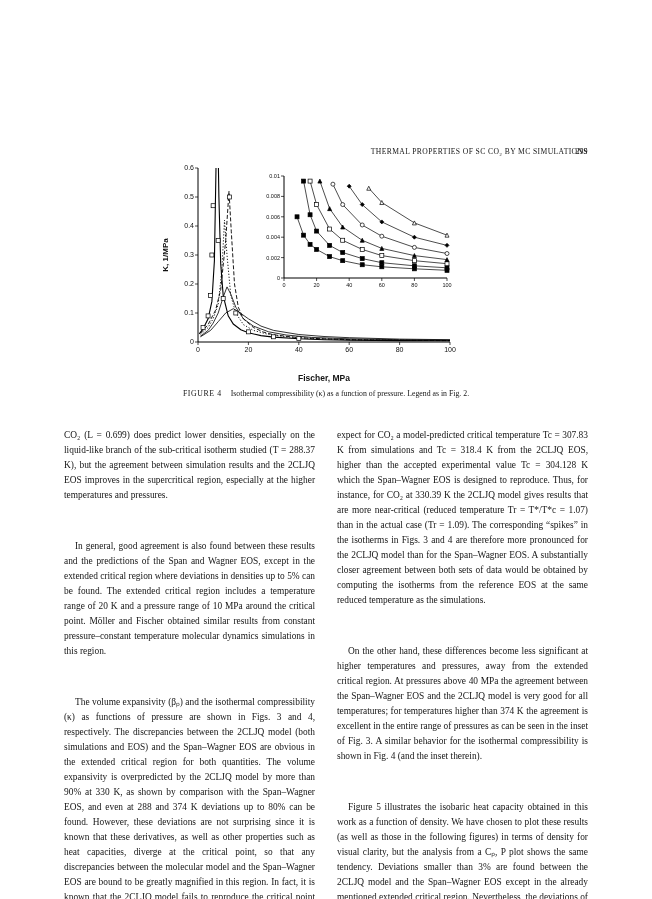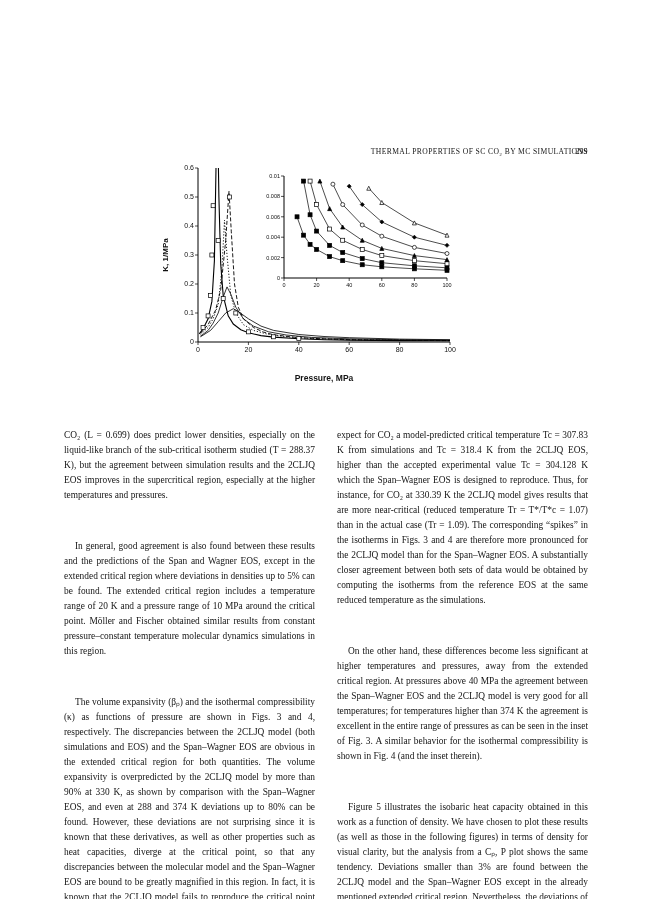--- a/index.html
+++ b/index.html
@@ -169,23 +169,26 @@
         <polygon points="204.24,42.56 206.24,44.56 204.24,46.56 202.24,44.56" fill="#000" stroke="#000" stroke-width="0.7"></polygon>
         <polygon points="223.8,59.900000000000006 225.8,61.900000000000006 223.8,63.900000000000006 221.8,61.900000000000006" fill="#000" stroke="#000" stroke-width="0.7"></polygon>
         <polygon points="256.4,75.19999999999999 258.4,77.19999999999999 256.4,79.19999999999999 254.39999999999998,77.19999999999999" fill="#000" stroke="#000" stroke-width="0.7"></polygon>
         <polygon points="289,83.36 291,85.36 289,87.36 287,85.36" fill="#000" stroke="#000" stroke-width="0.7"></polygon>
         <polyline points="210.8,28.2 223.8,42.5 256.4,62.9 289.0,75.2" fill="none" stroke="#000" stroke-width="0.7" clip-path="url(#insclip)"></polyline>
         <polygon points="210.76,26.239999999999995 208.76,30.239999999999995 212.76,30.239999999999995" fill="#fff" stroke="#000" stroke-width="0.7"></polygon>
         <polygon points="223.8,40.519999999999996 221.8,44.519999999999996 225.8,44.519999999999996" fill="#fff" stroke="#000" stroke-width="0.7"></polygon>
         <polygon points="256.4,60.919999999999995 254.39999999999998,64.91999999999999 258.4,64.91999999999999" fill="#fff" stroke="#000" stroke-width="0.7"></polygon>
         <polygon points="289,73.16 287,77.16 291,77.16" fill="#fff" stroke="#000" stroke-width="0.7"></polygon>
       </svg>
-    <div class="fig-xlabel">Pressure, MPa</div>
-  </div>
-
+    <div class="fig-xlabel">Fischer, MPa</div>
+  </div>
+
+  <div class="caption">
+    <span class="cap-label">FIGURE 4</span><span>Isothermal compressibility (κ) as a function of pressure. Legend as in Fig. 2.</span>
+  </div>
 
   <div class="columns">
     <div class="col" id="col-left">
         <p class="para">CO₂ (L = 0.699) does predict lower densities, especially on the liquid-like branch of the sub-critical isotherm studied (T = 288.37 K), but the agreement between simulation results and the 2CLJQ EOS improves in the supercritical region, especially at the higher temperatures and pressures.</p>
         <p class="para indent">In general, good agreement is also found between these results and the predictions of the Span and Wagner EOS, except in the extended critical region where deviations in densities up to 5% can be found. The extended critical region includes a temperature range of 20 K and a pressure range of 10 MPa around the critical point. Möller and Fischer obtained similar results from constant pressure–constant temperature molecular dynamics simulations in this region.</p>
         <p class="para indent">The volume expansivity (βₚ) and the isothermal compressibility (κ) as functions of pressure are shown in Figs. 3 and 4, respectively. The discrepancies between the 2CLJQ model (both simulations and EOS) and the Span–Wagner EOS are obvious in the extended critical region for both quantities. The volume expansivity is overpredicted by the 2CLJQ model by more than 90% at 330 K, as shown by comparison with the Span–Wagner EOS, and even at 288 and 374 K deviations up to 80% can be found. However, these deviations are not surprising since it is known that these derivatives, as well as other properties such as heat capacities, diverge at the critical point, so that any discrepancies between the molecular model and the Span–Wagner EOS are bound to be greatly magnified in this region. In fact, it is known that the 2CLJQ model fails to reproduce the critical point of CO₂ exactly; from the correlations developed by Stoll et al. [23] for the 2CLJQ fluid, we</p>
       </div>
     <div class="col" id="col-right">
         <p class="para">expect for CO₂ a model-predicted critical temperature Tc = 307.83 K from simulations and Tc = 318.4 K from the 2CLJQ EOS, higher than the accepted experimental value Tc = 304.128 K which the Span–Wagner EOS is designed to reproduce. Thus, for instance, for CO₂ at 330.39 K the 2CLJQ model gives results that are more near-critical (reduced temperature Tr = T*/T*c = 1.07) than in the actual case (Tr = 1.09). The corresponding “spikes” in the isotherms in Figs. 3 and 4 are therefore more pronounced for the 2CLJQ model than for the Span–Wagner EOS. A substantially closer agreement between both sets of data would be obtained by computing the isotherms from the reference EOS at the same reduced temperature as the simulations.</p>
         <p class="para indent">On the other hand, these differences become less significant at higher temperatures and pressures, away from the extended critical region. At pressures above 40 MPa the agreement between the Span–Wagner EOS and the 2CLJQ model is very good for all temperatures; for temperatures higher than 374 K the agreement is excellent in the entire range of pressures as can be seen in the inset of Fig. 3. A similar behavior for the isothermal compressibility is shown in Fig. 4 (and the inset therein).</p>

